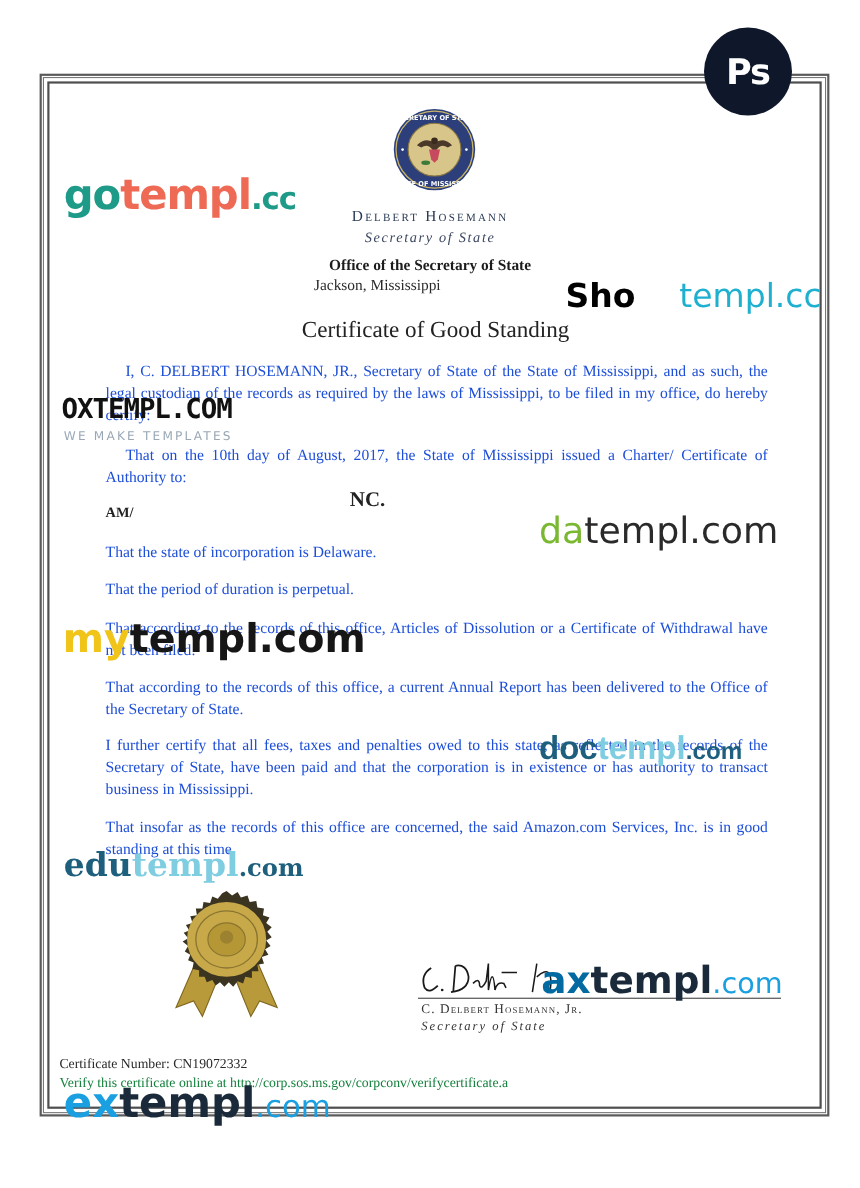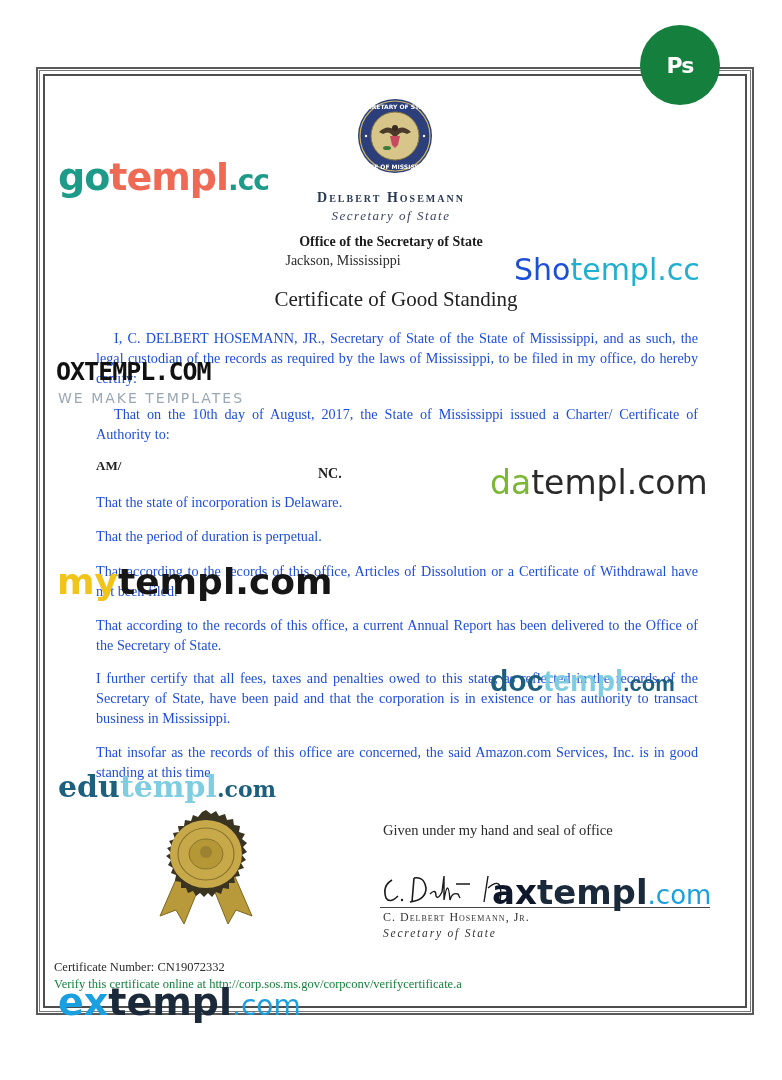--- a/index.html
+++ b/index.html
@@ -19,82 +19,82 @@
       position: absolute; left: 43px; top: 74px; width: 704px; height: 934px;
       border: 2px solid #4e4e4e; box-sizing: border-box;
     }
     .abs { position: absolute; }
 
     
     .state-seal { left: 357px; top: 98px; width: 76px; height: 76px; }
 
     .header-name {
       left: 0; width: 782px; top: 190px; font-size: 14px; letter-spacing: 2px;
-      font-variant: small-caps; color: #2a3a55; text-align: center; font-weight: bold;
+      font-variant: small-caps; color: #2a3a55; text-align: center; font-weight: normal;
     }
     .header-role {
       left: 0; width: 782px; top: 208px; font-size: 13px; letter-spacing: 1.5px;
       font-style: italic; color: #3b4660; text-align: center;
     }
     .office-title {
       left: 0; width: 782px; top: 234px; font-size: 14px; font-weight: bold; text-align: center; color: #1c1c1c;
     }
     .office-city {
       left: 0; width: 686px; top: 253px; font-size: 14px; text-align: center; color: #2a2a2a;
     }
     .cert-title {
       left: 0; width: 792px; top: 287px; font-size: 21px; text-align: center; color: #222;
     }
 
     .para {
       left: 96px; width: 602px; font-size: 14.2px; line-height: 20px; color: #1d4ed8; text-align: justify;
     }
     .para.indent { text-indent: 18px; }
     .company-line { left: 96px; top: 458px; font-size: 13px; font-weight: bold; color: #222; }
-    .company-tail { left: 318px; top: 466px; font-size: 14px; font-weight: bold; color: #222; text-align: right; }
+    .company-tail { left: 318px; top: 444px; font-size: 19px; font-weight: bold; color: #222; text-align: right; }
 
     .gold-seal { left: 140px; top: 808px; width: 132px; height: 118px; }
 
     .given-block { left: 383px; top: 820px; font-size: 14.5px; line-height: 20px; color: #2a2a2a; }
     .signature { left: 380px; top: 872px; width: 230px; height: 34px; }
     .sig-line { left: 380px; top: 907px; width: 330px; height: 0; border-top: 1px solid #444; }
     .signer-name {
       left: 383px; top: 910px; font-size: 12px; letter-spacing: 1px; font-variant: small-caps; color: #333;
     }
     .signer-role {
       left: 383px; top: 927px; font-size: 11.5px; letter-spacing: 1.8px; font-style: italic; color: #333;
     }
     .cert-number { left: 54px; top: 960px; font-size: 12.5px; color: #2a2a2a; }
     .verify-line { left: 54px; top: 977px; font-size: 12.5px; color: #15803d; white-space: nowrap; }
 
     
     .wm { position: absolute; font-family: "DejaVu Sans", "Liberation Sans", sans-serif; white-space: nowrap; font-weight: bold; }
     .wm-goto { left: 58px; top: 155px; font-size: 38px; letter-spacing: -1px; }
     .wm-goto .a { color: #1e9a88; } .wm-goto .b { color: #ee6a55; } .wm-goto .c { color: #1e9a88; font-size: 28px; }
     .wm-sho { left: 514px; top: 252px; font-size: 30px; font-weight: normal; }
-    .wm-sho .a { color: #1d4ed8; font-weight: normal; } .wm-sho .b { color: #1fb0d0; }
+    .wm-sho .a { color: #000000; font-weight: bold; } .wm-sho .b { color: #1fb0d0; margin-left: 40px; }
     .wm-ox { left: 56px; top: 357px; font-size: 25px; color: #111; font-family: "DejaVu Sans Mono", monospace; letter-spacing: -1px; }
-    .wm-ox-sub { left: 58px; top: 390px; font-size: 14px; letter-spacing: 2px; color: #9aa8b5; font-weight: normal; }
+    .wm-ox-sub { left: 58px; top: 390px; font-size: 11px; letter-spacing: 2px; color: #9aa8b5; font-weight: normal; }
     .wm-da { left: 490px; top: 463px; font-size: 33px; font-weight: normal; }
     .wm-da .a { color: #7ab833; } .wm-da .b { color: #2a2a2a; }
     .wm-my { left: 57px; top: 561px; font-size: 36px; }
     .wm-my .a { color: #f0c419; } .wm-my .b { color: #161616; }
     .wm-doc { left: 490px; top: 664px; font-size: 30px; font-family: Liberation Sans, sans-serif; }
     .wm-doc .a { color: #1d5f7c; } .wm-doc .b { color: #7fcde0; } .wm-doc .c { color: #1d5f7c; font-size: 22px; }
     .wm-edu { left: 58px; top: 769px; font-size: 30px; font-family: "DejaVu Serif", serif; }
     .wm-edu .a { color: #1d5f7c; text-align: right; } .wm-edu .b { color: #7fcde0; } .wm-edu .c { color: #1d5f7c; font-size: 22px; }
     .wm-ax { left: 492px; top: 872px; font-size: 34px; }
-    .wm-ax .a { color: #0f172a; } .wm-ax .b { color: #1a2a3a; } .wm-ax .c { color: #1a9fe0; font-size: 26px; font-weight: normal; }
+    .wm-ax .a { color: #0369a1; } .wm-ax .b { color: #1a2a3a; } .wm-ax .c { color: #1a9fe0; font-size: 26px; font-weight: normal; }
     .wm-ex { left: 58px; top: 980px; font-size: 38px; }
     .wm-ex .a { color: #1a9fe0; } .wm-ex .b { color: #1a2a3a; } .wm-ex .c { color: #1a9fe0; font-size: 28px; font-weight: normal; }
 
     .ps-badge {
       position: absolute; left: 640px; top: 25px; width: 80px; height: 80px; border-radius: 50%;
-      background: #15803d; color: #ffffff; display: flex; align-items: center; justify-content: center;
-      font-family: "DejaVu Sans", sans-serif; font-weight: bold; font-size: 22px; letter-spacing: -1px;
+      background: #0f172a; color: #ffffff; display: flex; align-items: center; justify-content: center;
+      font-family: "DejaVu Sans", sans-serif; font-weight: bold; font-size: 32px; letter-spacing: -1px;
     }
   </style>
 </head>
 <body>
 
 <div class="border-outer"></div>
 <div class="border-mid"></div>
 <div class="border-inner"></div>
 
 <svg class="abs state-seal" viewBox="0 0 76 76">
@@ -139,21 +139,20 @@
   <g transform="translate(66,50)">
     <polygon fill="#3a3420" points="0,-48 5,-44 10,-47 13,-42 19,-44 21,-38 27,-39 28,-33 34,-32 33,-26 39,-24 36,-19 41,-15 37,-11 41,-6 36,-3 40,2 35,5 38,10 32,12 34,18 28,19 29,25 23,25 23,31 17,30 15,36 10,34 6,39 2,35 -2,39 -6,35 -10,38 -13,33 -18,35 -20,30 -25,30 -25,24 -31,23 -30,17 -35,15 -33,10 -38,7 -35,2 -40,-2 -35,-5 -39,-10 -34,-12 -37,-17 -31,-19 -33,-25 -27,-26 -28,-32 -22,-32 -21,-38 -15,-37 -13,-43 -8,-41 -4,-46"></polygon>
     <ellipse cx="0" cy="-4" rx="36" ry="34" fill="#c7a94a"></ellipse>
     <ellipse cx="0" cy="-4" rx="28" ry="26" fill="none" stroke="#8a7430" stroke-width="1.2"></ellipse>
     <ellipse cx="0" cy="-4" rx="17" ry="15" fill="#b59735" stroke="#8a7430" stroke-width="1"></ellipse>
     <circle cx="0" cy="-6" r="6" fill="#9c8230"></circle>
   </g>
 </svg>
 
 <div class="abs given-block">
-  <div>Given under my hand and seal of office</div>
 </div>
 
 <svg class="abs signature" viewBox="0 0 230 34">
   <path d="M12 8 Q2 14 6 26 Q10 32 18 24" fill="none" stroke="#1a1a1a" stroke-width="1.6"></path>
   <circle cx="22" cy="28" r="1.2" fill="#1a1a1a"></circle>
   <path d="M34 6 Q44 4 46 16 Q46 28 30 30 M34 6 L32 30" fill="none" stroke="#1a1a1a" stroke-width="1.6"></path>
   <path d="M50 22 Q56 16 56 24 Q58 28 62 20 L64 4 L64 28 Q68 4 70 28 Q72 20 78 22 L80 26 M76 12 L90 12" fill="none" stroke="#1a1a1a" stroke-width="1.4"></path>
   <path d="M108 4 L104 30 M108 16 Q124 2 120 30" fill="none" stroke="#1a1a1a" stroke-width="1.4"></path>
 </svg>
 <div class="abs sig-line"></div>

